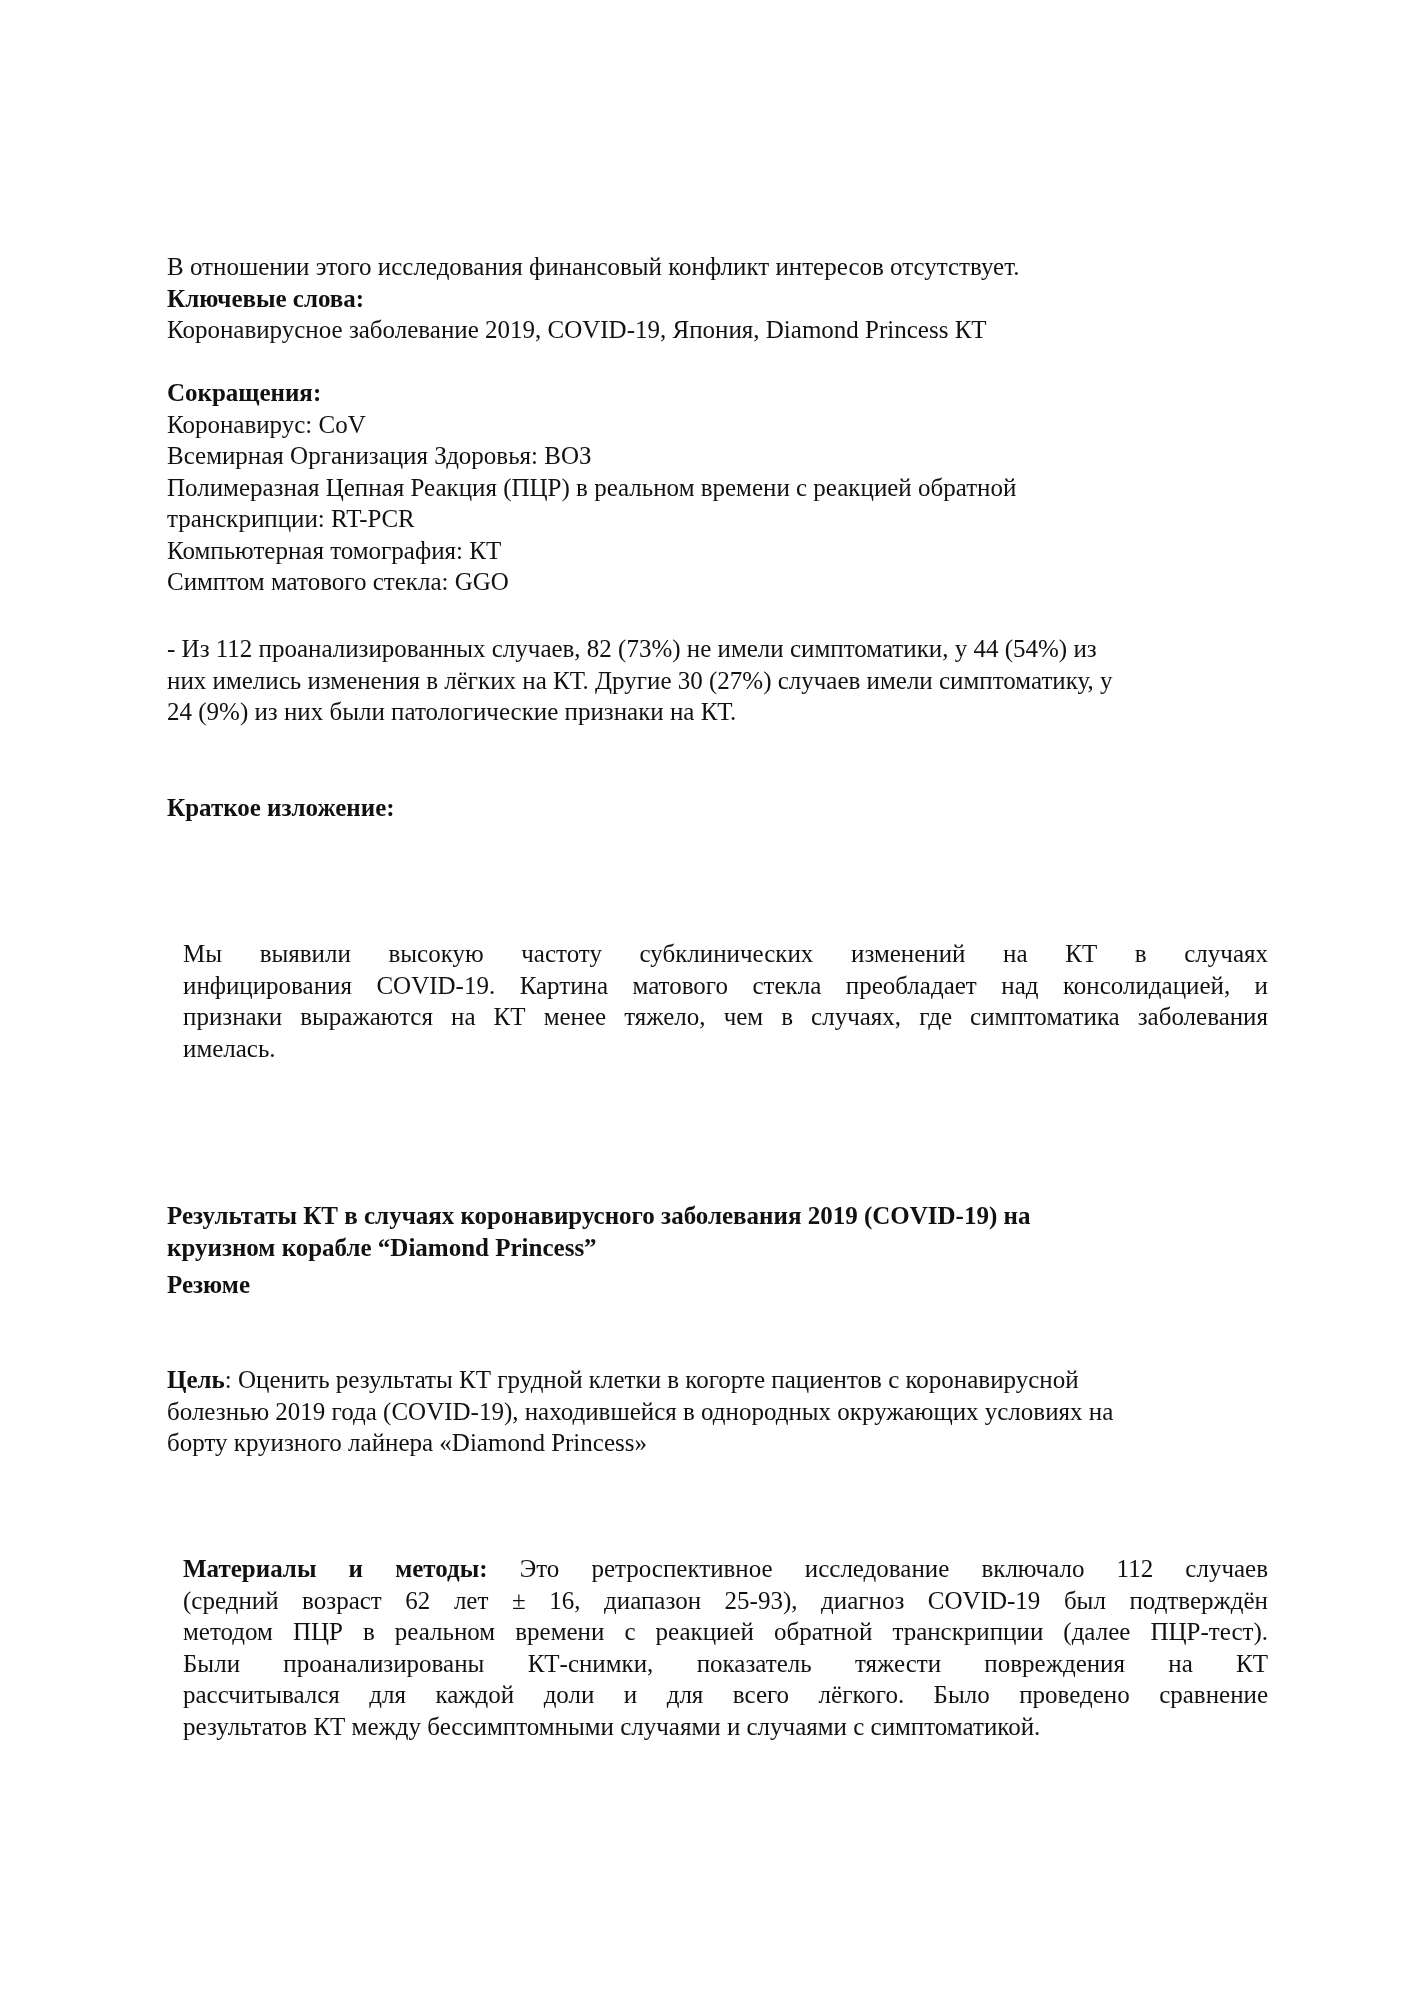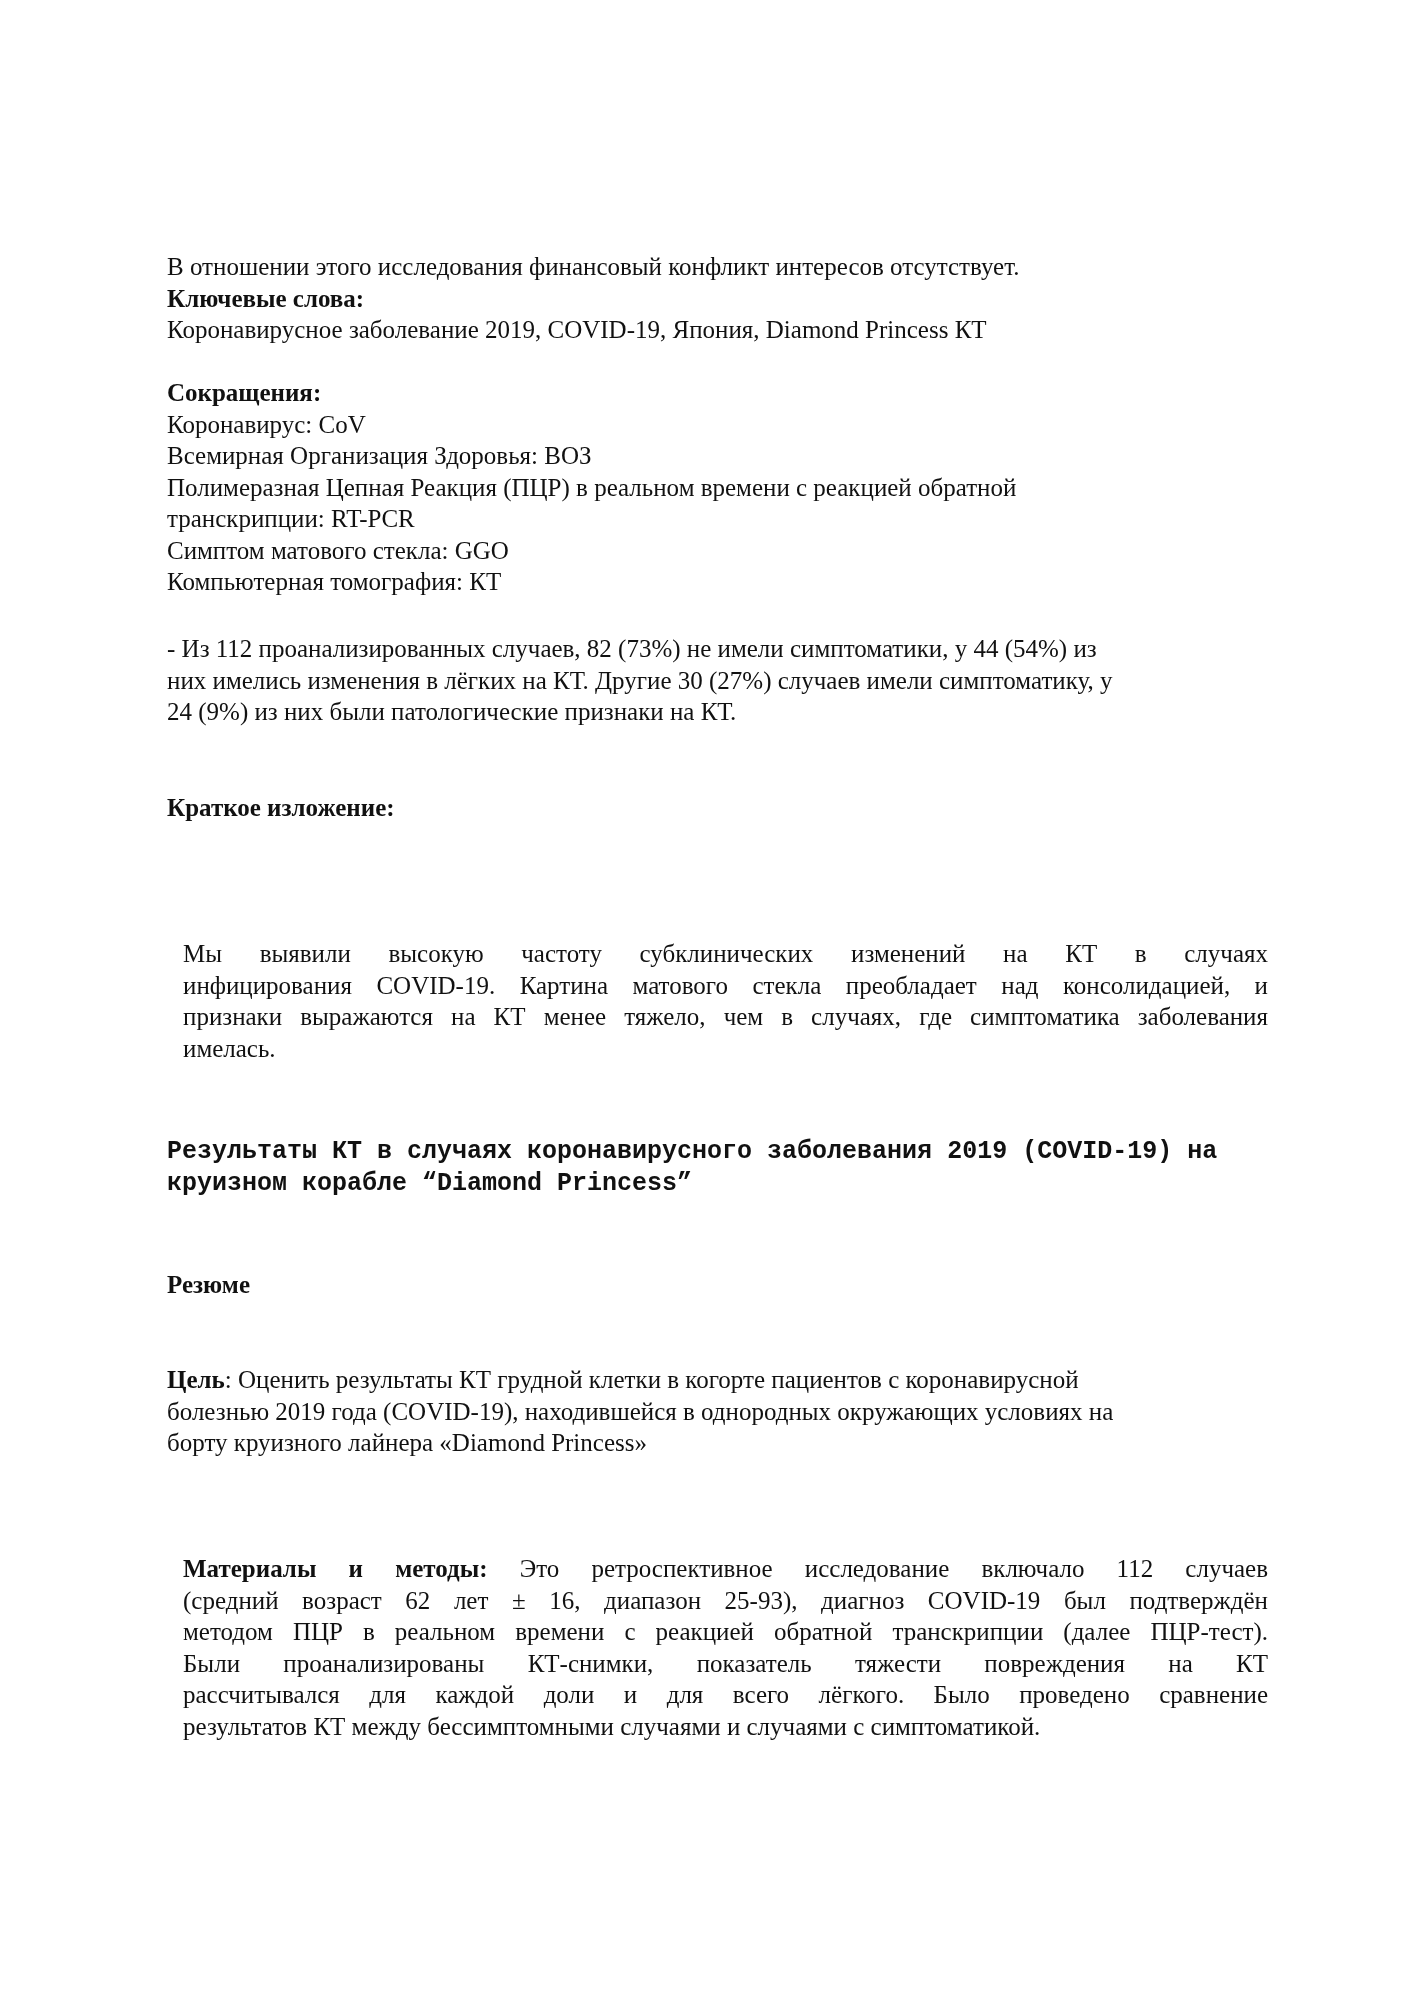--- a/index.html
+++ b/index.html
@@ -46,22 +46,22 @@
     <p class="line bold">Ключевые слова:</p>
     <p class="line">Коронавирусное заболевание 2019, COVID-19, Япония, Diamond Princess КТ</p>
   </div>
 
   <div class="block" style="top:377px;">
     <p class="line bold">Сокращения:</p>
     <p class="line">Коронавирус: CoV</p>
     <p class="line">Всемирная Организация Здоровья: ВОЗ</p>
     <p class="line">Полимеразная Цепная Реакция (ПЦР) в реальном времени с реакцией обратной</p>
     <p class="line">транскрипции: RT-PCR</p>
+    <p class="line">Компьютерная томография: КТ</p>
     <p class="line">Симптом матового стекла: GGO</p>
-    <p class="line">Компьютерная томография: КТ</p>
   </div>
 
   <div class="block" style="top:633px;">
     <p class="line">- Из 112 проанализированных случаев, 82 (73%) не имели симптоматики, у 44 (54%) из</p>
     <p class="line">них имелись изменения в лёгких на КТ. Другие 30 (27%) случаев имели симптоматику, у</p>
     <p class="line">24 (9%) из них были патологические признаки на КТ.</p>
   </div>
 
   <div class="block" style="top:792px;">
     <p class="line bold">Краткое изложение:</p>
@@ -69,21 +69,21 @@
 
   <div class="block" style="top:922px;">
     <div class="justify">
       <span class="jl">Мы выявили высокую частоту субклинических изменений на КТ в случаях</span>
       <span class="jl">инфицирования COVID-19. Картина матового стекла преобладает над консолидацией, и</span>
       <span class="jl">признаки выражаются на КТ менее тяжело, чем в случаях, где симптоматика заболевания</span>
       <span class="jl last">имелась.</span>
     </div>
   </div>
 
-  <div class="block" style="top:1136px;font-family:Liberation Mono, monospace;">
+  <div class="block" style="top:1200px;">
     <p class="line bold">Результаты КТ в случаях коронавирусного заболевания 2019 (COVID-19) на</p>
     <p class="line bold">круизном корабле “Diamond Princess”</p>
   </div>
 
   <div class="block" style="top:1269px;">
     <p class="line bold">Резюме</p>
   </div>
 
   <div class="block" style="top:1364px;">
     <p class="line"><span class="bold">Цель</span><span>: Оценить результаты КТ грудной клетки в когорте пациентов с коронавирусной</span></p>

